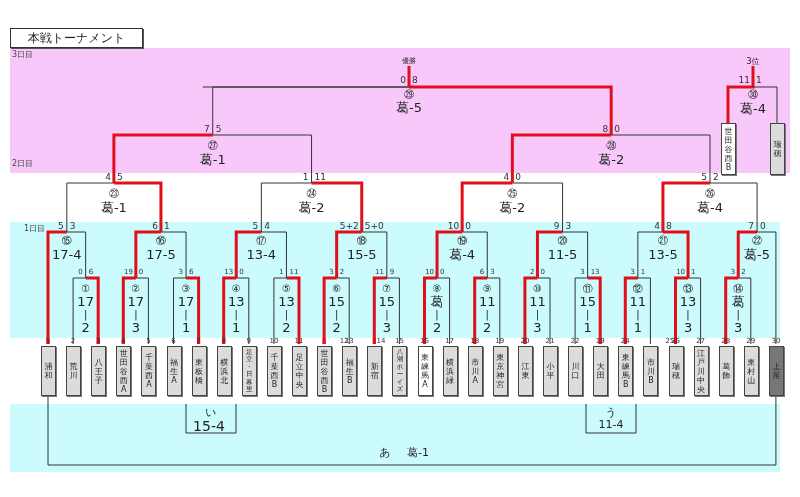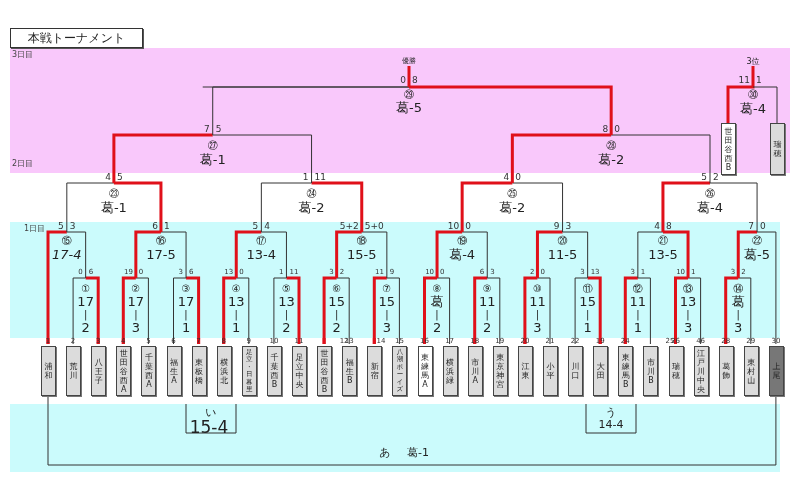--- a/index.html
+++ b/index.html
@@ -233,21 +233,21 @@
 <div class="score sm" style="left: 741.25px; top: 267px; width: 22px; text-align: left;">2</div>
 <div class="mlabel" style="left: 726.25px; top: 284px; width: 24px;">
     <div class="mnum">⑭</div>
     <div class="vres">葛</div>
     <div class="vres" style="font-size: 10px; line-height: 12px;">|</div>
     <div class="vres">3</div>
   </div>
 <div class="score" style="left: 44.825px; top: 221px; width: 19px; text-align: right;">5</div>
 <div class="score" style="left: 69.825px; top: 221px; width: 22px; text-align: left;">3</div>
 <div class="mlabel mnum" style="left: 41.825px; top: 236px; width: 50px;">⑮</div>
-<div class="mlabel mres" style="left: 36.825px; top: 248px; width: 60px; font-style: italic;">17-4</div>
+<div class="mlabel mres" style="left: 36.825px; top: 248px; width: 60px;">17-4</div>
 <div class="score" style="left: 138.95px; top: 221px; width: 19px; text-align: right;">6</div>
 <div class="score" style="left: 163.95px; top: 221px; width: 22px; text-align: left;">1</div>
 <div class="mlabel mnum" style="left: 135.95px; top: 236px; width: 50px;">⑯</div>
 <div class="mlabel mres" style="left: 130.95px; top: 248px; width: 60px;">17-5</div>
 <div class="score" style="left: 239.35px; top: 221px; width: 19px; text-align: right;">5</div>
 <div class="score" style="left: 264.35px; top: 221px; width: 22px; text-align: left;">4</div>
 <div class="mlabel mnum" style="left: 236.35px; top: 236px; width: 50px;">⑰</div>
 <div class="mlabel mres" style="left: 231.35px; top: 248px; width: 60px;">13-4</div>
 <div class="score" style="left: 339.75px; top: 221px; width: 19px; text-align: right;">5+2</div>
 <div class="score" style="left: 364.75px; top: 221px; width: 22px; text-align: left;">5+0</div>
@@ -471,21 +471,21 @@
 <div class="team" style="left: 643.4px; top: 346px; font-size: 8px; line-height: 9px;">
     <span class="ch">市</span>
     <span class="ch">川</span>
     <span class="ch">B</span>
   </div>
 <div class="tnum" style="left: 667.5px; top: 337px;">26</div>
 <div class="team" style="left: 668.5px; top: 346px; font-size: 8px; line-height: 9px;">
     <span class="ch">瑞</span>
     <span class="ch">穂</span>
   </div>
-<div class="tnum" style="left: 692.6px; top: 337px;">46</div>
+<div class="tnum" style="left: 692.6px; top: 337px;">27</div>
 <div class="team" style="left: 693.6px; top: 346px; font-size: 8px; line-height: 9px;">
     <span class="ch">江</span>
     <span class="ch">戸</span>
     <span class="ch">川</span>
     <span class="ch">中</span>
     <span class="ch">央</span>
   </div>
 <div class="tnum" style="left: 717.7px; top: 337px;">28</div>
 <div class="team" style="left: 718.7px; top: 346px; font-size: 8px; line-height: 9px;">
     <span class="ch">葛</span>
@@ -496,17 +496,17 @@
     <span class="ch">東</span>
     <span class="ch">村</span>
     <span class="ch">山</span>
   </div>
 <div class="tnum" style="left: 767.9px; top: 337px;">30</div>
 <div class="team dark" style="left: 768.9px; top: 346px; font-size: 8px; line-height: 9px;">
     <span class="ch">上</span>
     <span class="ch">尾</span>
   </div>
 <div class="mlabel" style="left: 186px; top: 407px; width: 50px; font-size: 11px;">い</div>
-<div class="mlabel" style="left: 186px; top: 419px; width: 46px; font-size: 17px;">15-4</div>
+<div class="mlabel" style="left: 186px; top: 419px; width: 46px; font-size: 14px;">15-4</div>
 <div class="mlabel" style="left: 586px; top: 407px; width: 50px; font-size: 11px;">う</div>
-<div class="mlabel" style="left: 586px; top: 419px; width: 50px; font-size: 11px;">14-4</div>
+<div class="mlabel" style="left: 586px; top: 419px; width: 50px; font-size: 11px;">11-4</div>
 <div class="mlabel" style="left: 375px; top: 447px; width: 20px; font-size: 11px;">あ</div>
 <div class="mlabel" style="left: 398px; top: 447px; width: 40px; font-size: 11px;">葛-1</div>
 
 </body></html>

